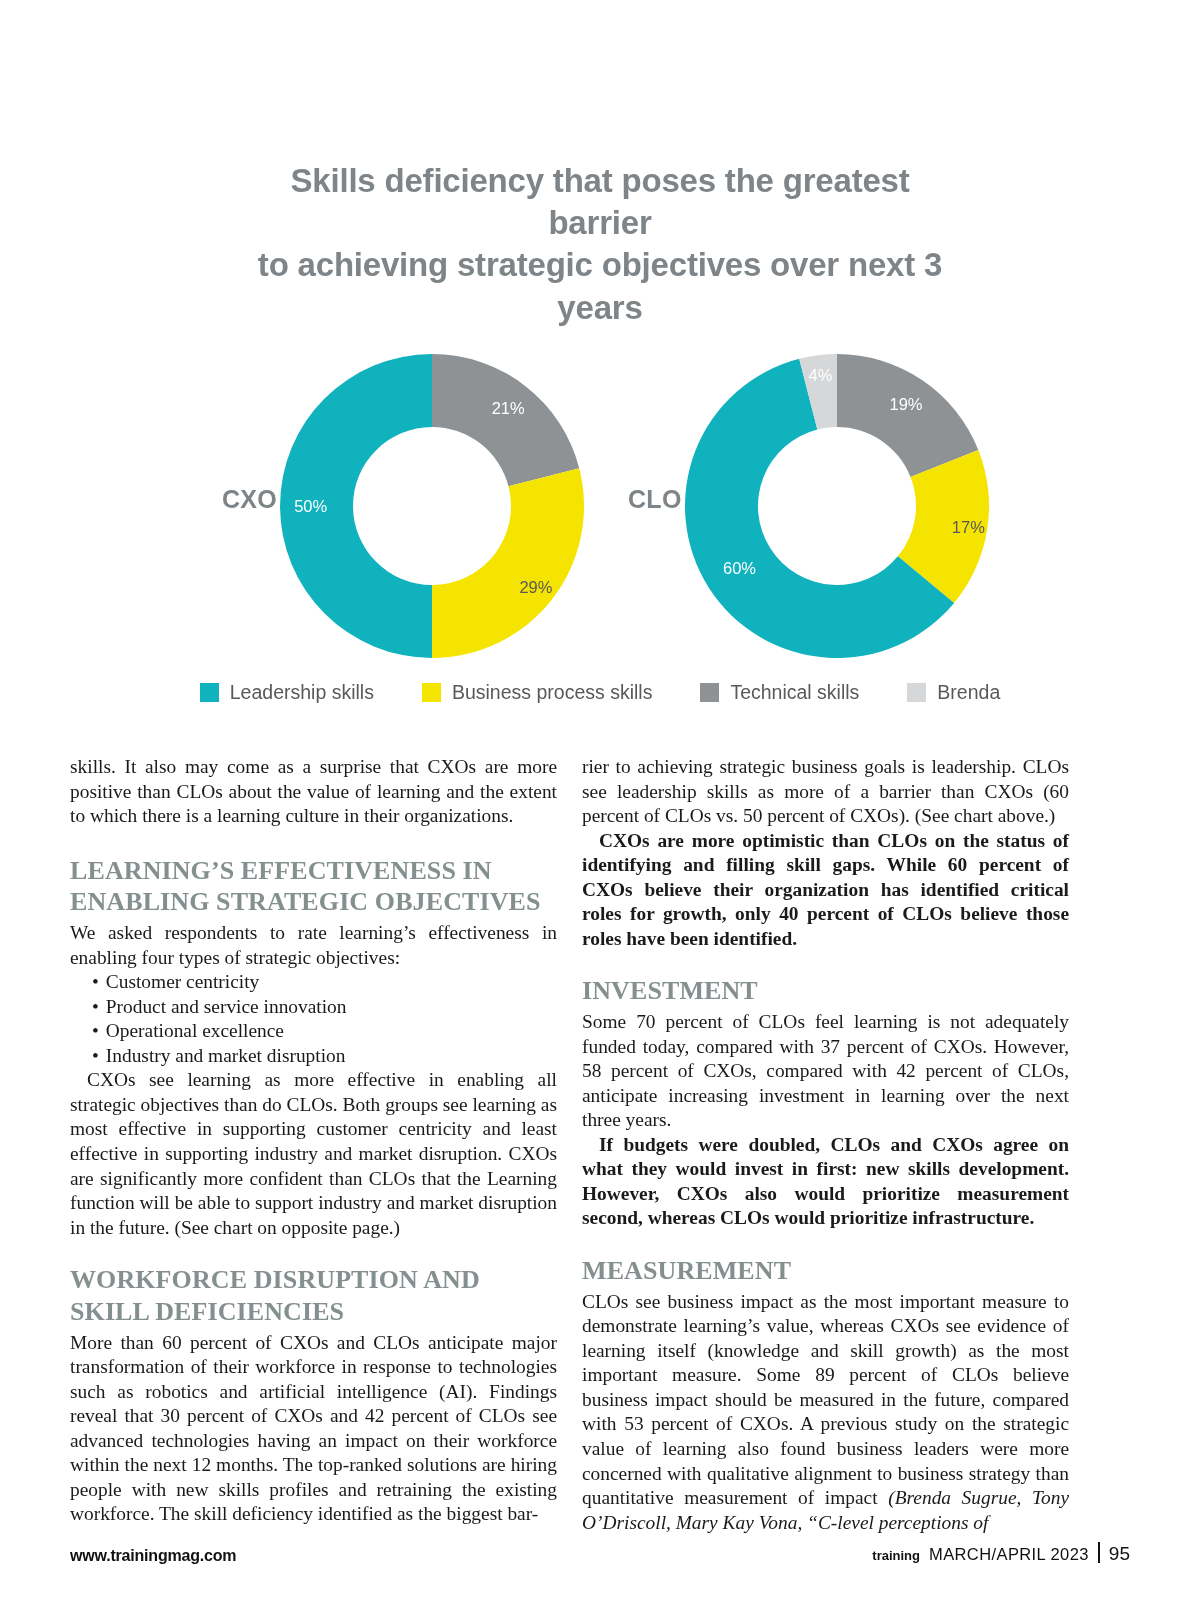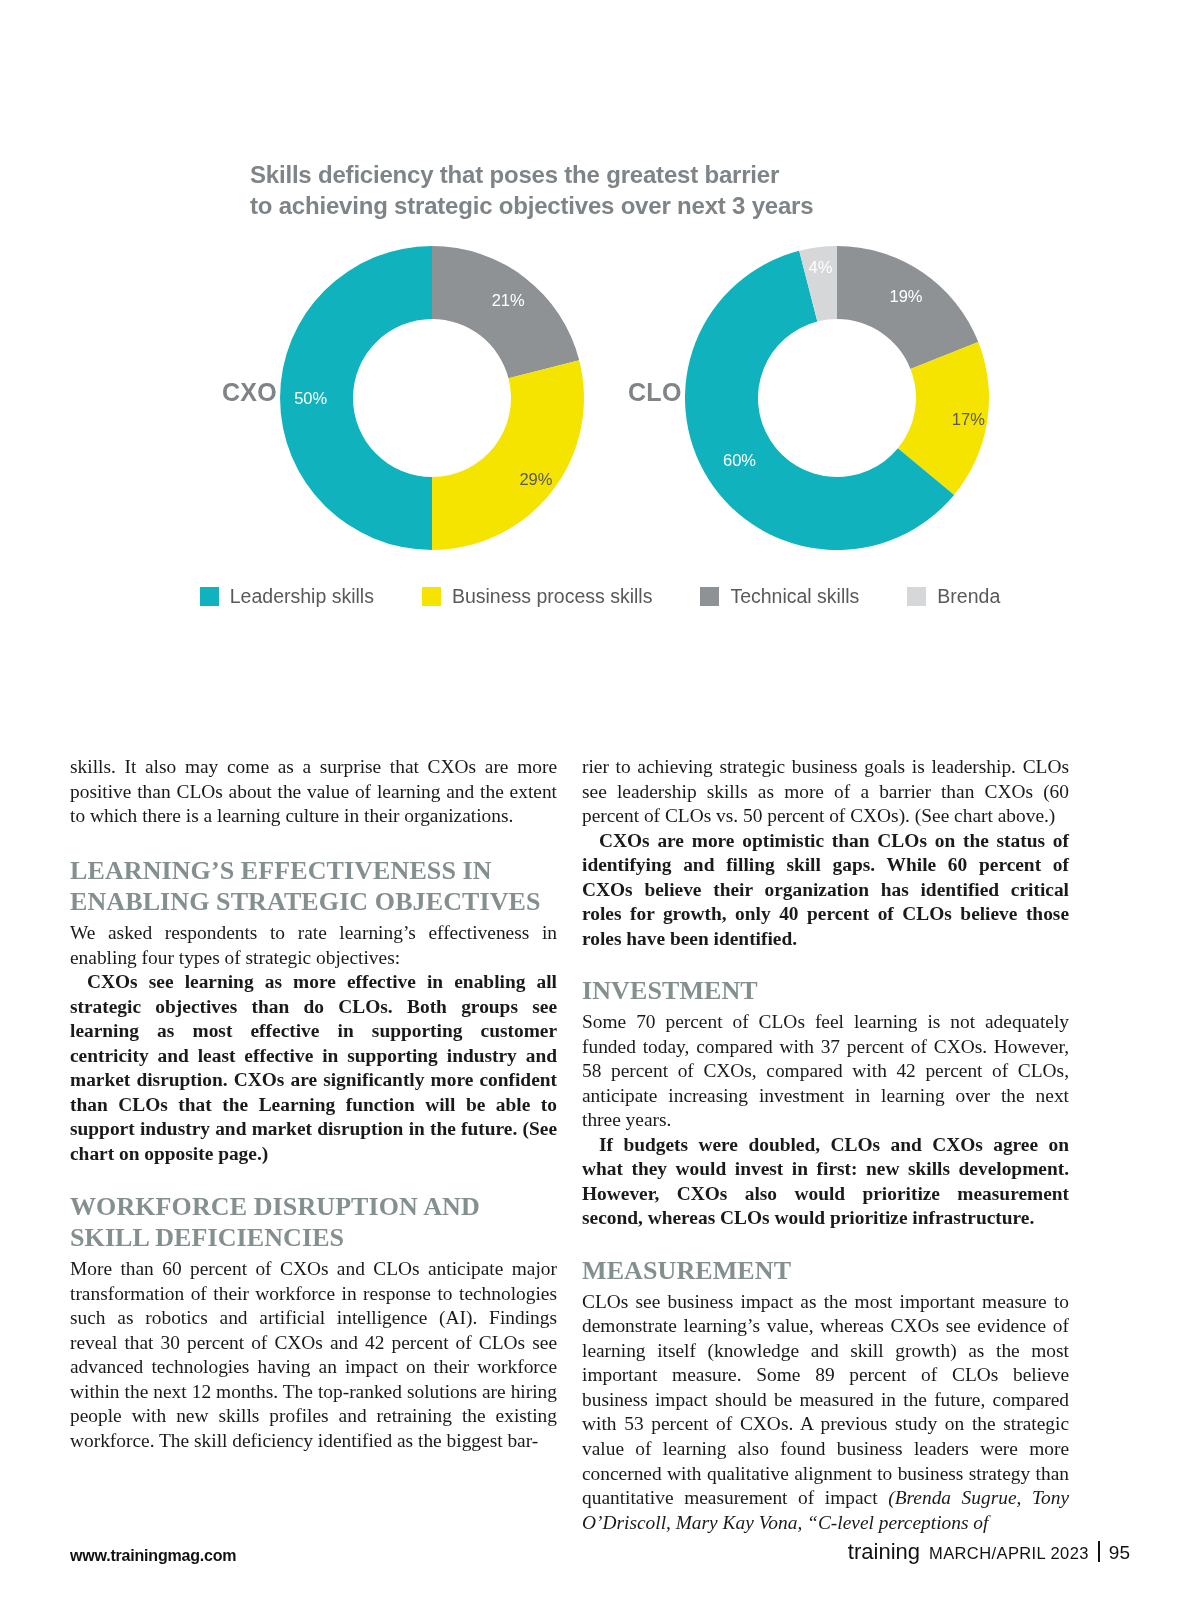--- a/index.html
+++ b/index.html
@@ -17,23 +17,24 @@
   }
 
   
   .figure {
     position: absolute;
     left: 70px;
     top: 160px;
     width: 1060px;
   }
   .fig-title {
-    font-family: "Liberation Sans", sans-serif;
-    font-weight: bold;
-    font-size: 24px;
+    text-align: center;
+    font-family: "Liberation Sans", sans-serif;
+    font-weight: bold;
+    font-size: 33px;
     line-height: 1.28;
     color: #7e8487;
     letter-spacing: -0.2px;
     margin: 0 auto;
     width: 700px;
   }
   .charts-row {
     display: flex;
     justify-content: center;
     gap: 56px;
@@ -64,21 +65,21 @@
     font-size: 16.5px;
     font-weight: normal;
   }
 
   
   .legend {
     display: flex;
     justify-content: center;
     align-items: center;
     gap: 4px;
-    margin-top: 32px;
+    margin-top: 20px;
   }
   .legend-item {
     display: flex;
     align-items: center;
     margin: 0 22px;
   }
   .legend-swatch {
     width: 19px;
     height: 19px;
     margin-right: 11px;
@@ -159,22 +160,22 @@
     color: #111111;
     letter-spacing: -0.2px;
   }
   .footer-right {
     display: flex;
     align-items: baseline;
     gap: 9px;
     font-family: "Liberation Sans", sans-serif;
   }
   .footer-brand {
-    font-weight: normal;
-    font-size: 22px;
+    font-weight: bold;
+    font-size: 13px;
     color: #111111;
   }
   .footer-issue {
     font-size: 16.5px;
     color: #111111;
     letter-spacing: 0.4px;
   }
   .footer-rule {
     display: inline-block;
     width: 2px;
@@ -263,20 +264,26 @@
   </div>
 
   <div class="columns">
 
     <div class="col">
       <p>skills. It also may come as a surprise that CXOs are more positive than CLOs about the value of learning and the extent to which there is a learning culture in their organizations.</p>
 
       <div class="section-head first">LEARNING’S EFFECTIVENESS IN ENABLING STRATEGIC OBJECTIVES</div>
       <p>We asked respondents to rate learning’s effectiveness in enabling four types of strategic objectives:</p>
 
+      <ul class="bullets" id="left-bullets">
+          <li>Customer centricity</li>
+          <li>Product and service innovation</li>
+          <li>Operational excellence</li>
+          <li>Industry and market disruption</li>
+        </ul>
 
       <p class="indent">CXOs see learning as more effective in enabling all strategic objectives than do CLOs. Both groups see learning as most effective in supporting customer centricity and least effective in supporting industry and market disruption. CXOs are significantly more confident than CLOs that the Learning function will be able to support industry and market disruption in the future. (See chart on opposite page.)</p>
 
       <div class="section-head">WORKFORCE DISRUPTION AND SKILL DEFICIENCIES</div>
       <p>More than 60 percent of CXOs and CLOs anticipate major transformation of their workforce in response to technologies such as robotics and artificial intelligence (AI). Findings reveal that 30 percent of CXOs and 42 percent of CLOs see advanced technologies having an impact on their workforce within the next 12 months. The top-ranked solutions are hiring people with new skills profiles and retraining the existing workforce. The skill deficiency identified as the biggest bar-</p>
     </div>
 
     <div class="col">
       <p>rier to achieving strategic business goals is leadership. CLOs see leadership skills as more of a barrier than CXOs (60 percent of CLOs vs. 50 percent of CXOs). (See chart above.)</p>
       <p class="indent">CXOs are more optimistic than CLOs on the status of identifying and filling skill gaps. While 60 percent of CXOs believe their organization has identified critical roles for growth, only 40 percent of CLOs believe those roles have been identified.</p>

